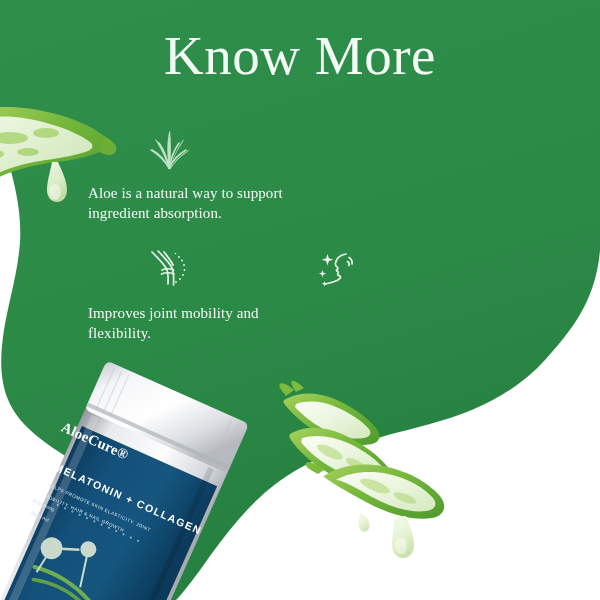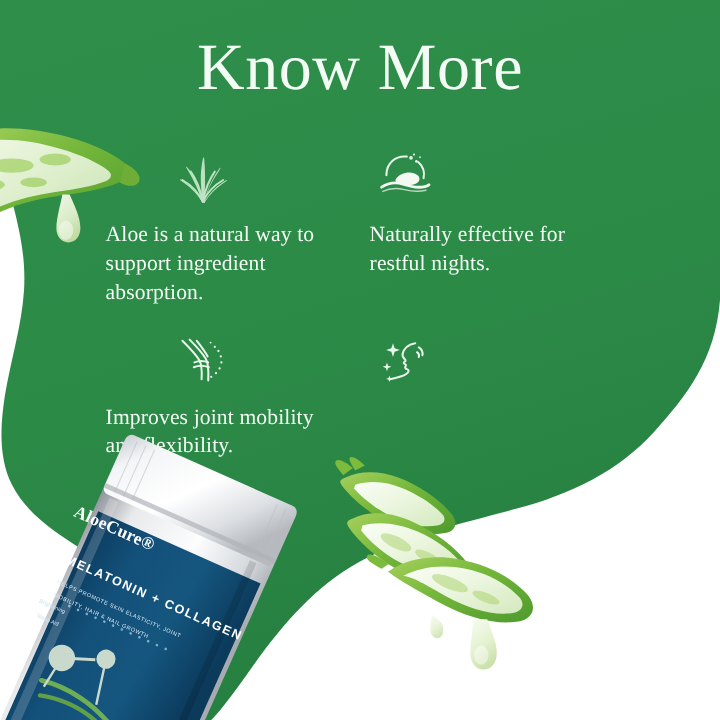--- a/index.html
+++ b/index.html
@@ -67,21 +67,21 @@
     display: block;
     margin-left: 58px;
     margin-bottom: 12px;
   }
   .feat.right .feat-icon {
     margin-left: 6px;
   }
   .feat-text {
     color: #f4fbf5;
     font-family: "Liberation Serif", serif;
-    font-size: 18px;
+    font-size: 15px;
     line-height: 1.33;
     letter-spacing: 0.1px;
   }
   .feat-row-2 { margin-top: 22px; }
   .feat-row-2 .feat-icon { margin-left: 58px; }
   .feat-row-2 .feat.right .feat-icon { margin-left: 8px; }
   .bottle-label-text {
     position: absolute;
     white-space: nowrap;
     color: #ffffff;
@@ -230,40 +230,20 @@
               <path d="M23 43 C21.5 31 20.5 22 22.2 11 C23 6 23.4 5 23.8 5 C24.2 5 24.4 8 24.6 12 C25.2 23 25 33 24 43 Z"></path>
               <path d="M23 43 C19.5 33 16 25 11.5 17.5 C9.5 14.2 8.8 13.2 9.2 13 C9.7 12.8 11.4 15 13.6 18 C18.6 24.8 21.6 33 23.6 43 Z"></path>
               <path d="M23.4 43 C26.6 33 30 25 34.5 17.8 C36.5 14.6 37.3 13.5 37.7 13.8 C38.1 14 36.6 16.4 34.6 19.4 C29.8 26.4 26.6 33.6 24.6 43 Z"></path>
               <path d="M23 43.2 C18.8 36 13.6 30.6 7.4 26.4 C4.6 24.5 3.6 23.8 3.9 23.4 C4.3 23 6.2 24.4 9 26.4 C15 30.6 19.8 36 23.4 43.2 Z"></path>
               <path d="M23.8 43.2 C27.6 36 32.6 30.6 38.8 26.4 C41.6 24.5 43 23.6 43.3 24 C43.6 24.4 42 25.4 39.2 27.4 C33.2 31.6 28.2 36.6 24.4 43.2 Z"></path>
             </g>
           </svg>
           <div class="feat-text">Aloe is a natural way to support ingredient absorption.</div>
         </div>
 
-        <div class="feat right">
-          <svg class="feat-icon" viewBox="0 0 46 46">
-            <g fill="none" stroke="#E8F5EA" stroke-width="1.7" stroke-linecap="round" stroke-linejoin="round">
-              <path d="M8 20 C8 9.5 16 3.5 25 4.5"></path>
-              <path d="M34.5 9 C38.5 12.5 40 17.5 39 22.5"></path>
-            </g>
-            <g fill="#E8F5EA">
-              <circle cx="28.5" cy="5.6" r="1.5"></circle>
-              <circle cx="33" cy="8.5" r="1.1"></circle>
-              <circle cx="31" cy="2.8" r="0.9"></circle>
-              <circle cx="36" cy="5" r="0.7"></circle>
-            </g>
-
-            <path d="M16 23 C19 18.5 26 16.5 31.5 18.5 C35 19.8 36.5 22.5 35 25 C33 28.2 25 29.5 19.5 27.5 C16.2 26.3 14.8 24.7 16 23 Z" fill="#F2F9F3"></path>
-
-            <path d="M4 30 C10 26 16 25.5 22 27.5 C28 29.5 34 31 40 29.5 C42 29 43 28.5 43.5 28" fill="none" stroke="#F2F9F3" stroke-width="2.3" stroke-linecap="round"></path>
-            <path d="M5 33.5 C11 30.5 17 30.5 23 32 C29 33.5 35 34 41 32.5" fill="none" stroke="#F2F9F3" stroke-width="1.2" stroke-linecap="round" opacity="0.7"></path>
-          </svg>
-          <div class="feat-text">Naturally effective for restful nights.</div>
-        </div>
 
       </div>
 
       <div class="feat-row feat-row-2">
 
         <div class="feat left">
           <svg class="feat-icon" viewBox="0 0 46 46">
             <g fill="none" stroke="#E8F5EA" stroke-width="1.7" stroke-linecap="round">
               <path d="M6 6 C12 12 17 17 20 22 C22 25.5 22.5 30 22 38"></path>
               <path d="M12 5 C18 11 22.5 16 25.5 21 C27.5 24.5 28 30 27.5 39"></path>

